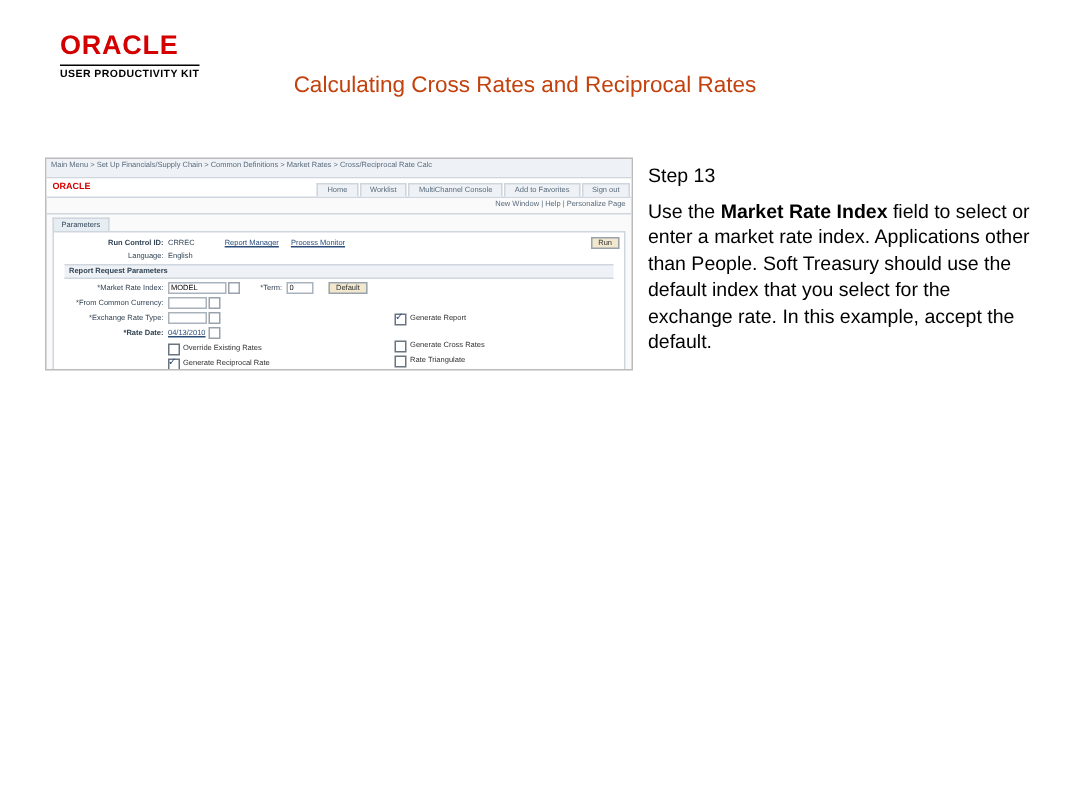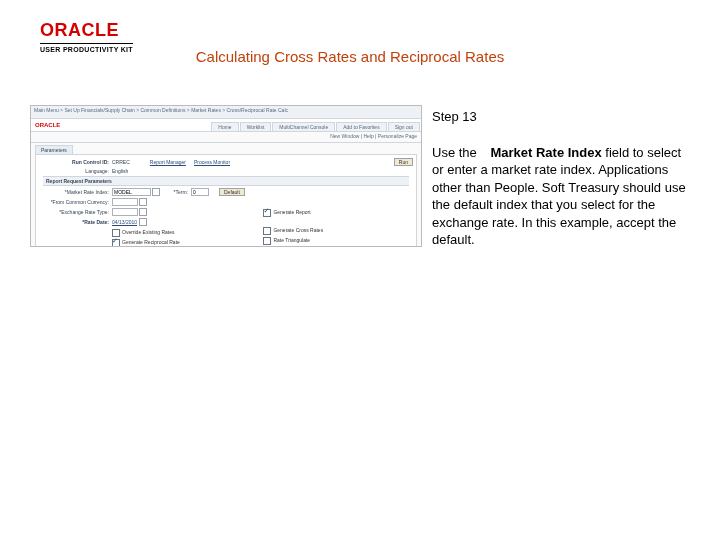--- a/index.html
+++ b/index.html
@@ -143,23 +143,23 @@
   }
   .instructions {
     position: absolute;
     left: 432px;
     top: 108px;
     width: 255px;
     font-size: 13px;
     line-height: 1.35;
   }
   .instructions .step {
-    margin-bottom: 18px;
-  }
-  .instructions .bold { font-weight: bold; margin-left: 10px; }
+    margin-bottom: 6px;
+  }
+  .instructions .bold { font-weight: bold; }
 </style>
 </head>
 <body>
 
 <div class="page">
 
   <div class="header">
     <div class="logo">
       <div class="oracle">ORACLE</div>
       <div class="upk">USER PRODUCTIVITY KIT</div>

